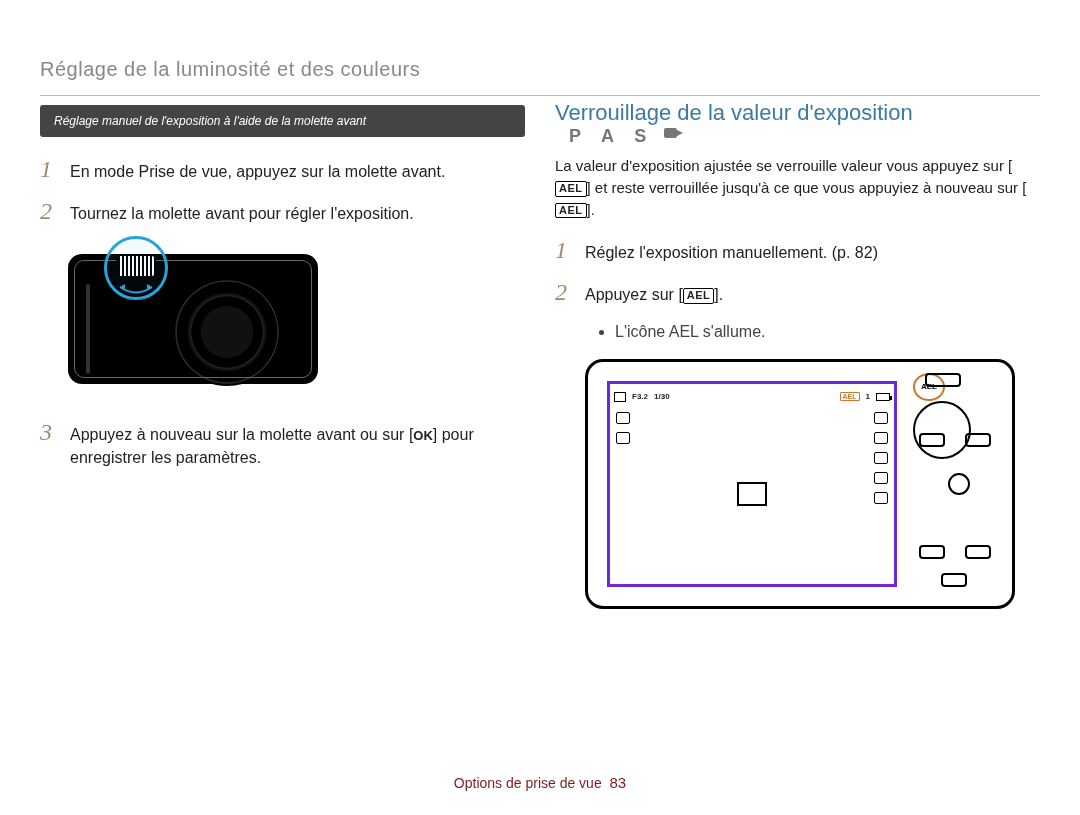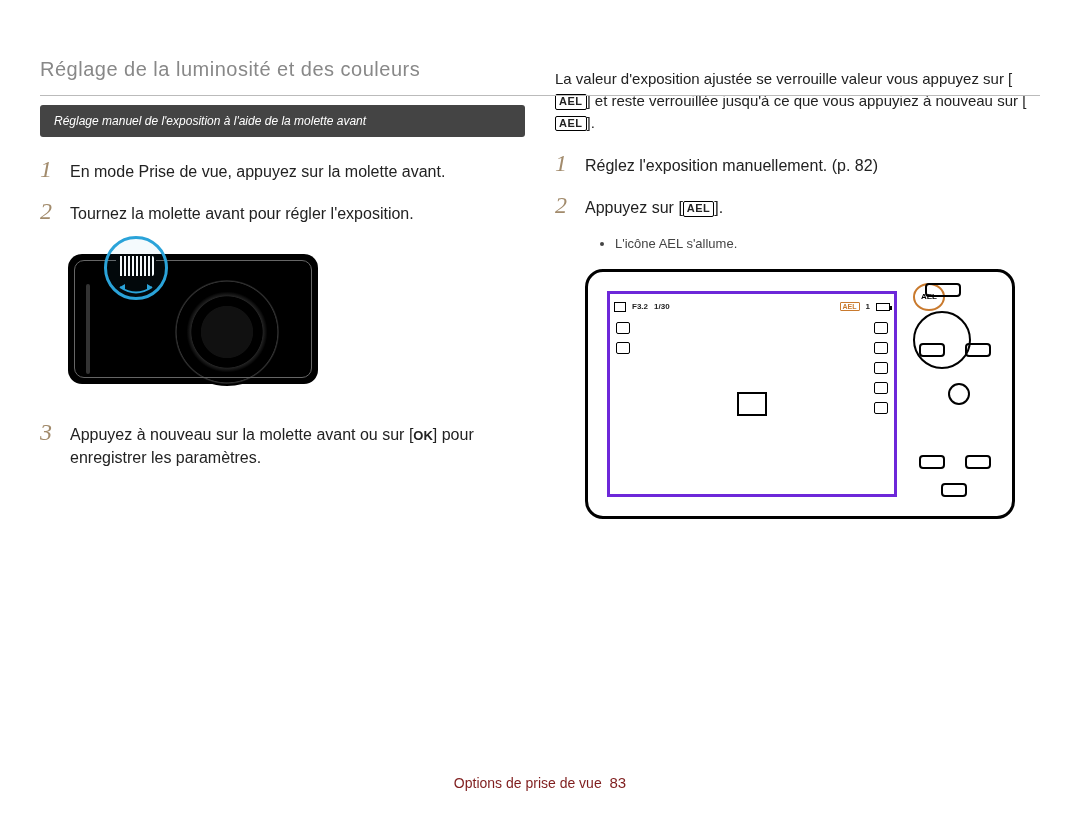--- a/index.html
+++ b/index.html
@@ -164,21 +164,21 @@
       font-size: 11px;
       padding: 0 3px 0 3px;
       border-radius: 2px;
       line-height: 1.25;
       vertical-align: 1px;
       letter-spacing: 0.5px;
     }
     .sub-bullet {
       list-style: disc;
       margin: 4px 0 18px 60px;
-      font-size: 13px;
+      font-size: 16px;
       color: #444;
     }
     .camera-back {
       width: 430px; height: 250px;
       margin: 4px 0 0 30px;
       position: relative;
     }
     .back-body {
       position:absolute; inset:0;
       border: 3px solid #000;
@@ -273,20 +273,27 @@
       <div class="step">
         <span class="step-num">3</span>
         <span class="step-text">
           <span>Appuyez à nouveau sur la molette avant ou sur [</span><span class="ok-box">OK</span><span>] pour enregistrer les paramètres.</span>
         </span>
       </div>
     </div>
   </div>
 
   <div class="column">
+    <div class="row-heading">
+      <span class="heading2">Verrouillage de la valeur d'exposition</span>
+      <span class="mode-icons">
+        <span>P A S</span>
+          <span class="video-icon"></span>
+      </span>
+    </div>
     <p class="body-text">
       <span>La valeur d'exposition ajustée se verrouille valeur vous appuyez sur [</span><span class="ael">AEL</span><span>] et reste verrouillée jusqu'à ce que vous appuyiez à nouveau sur [</span><span class="ael">AEL</span><span>].</span>
     </p>
 
     <div class="step">
       <span class="step-num">1</span>
       <span class="step-text">Réglez l'exposition manuellement. (p. 82)</span>
     </div>
     <div class="step">
       <span class="step-num">2</span>

